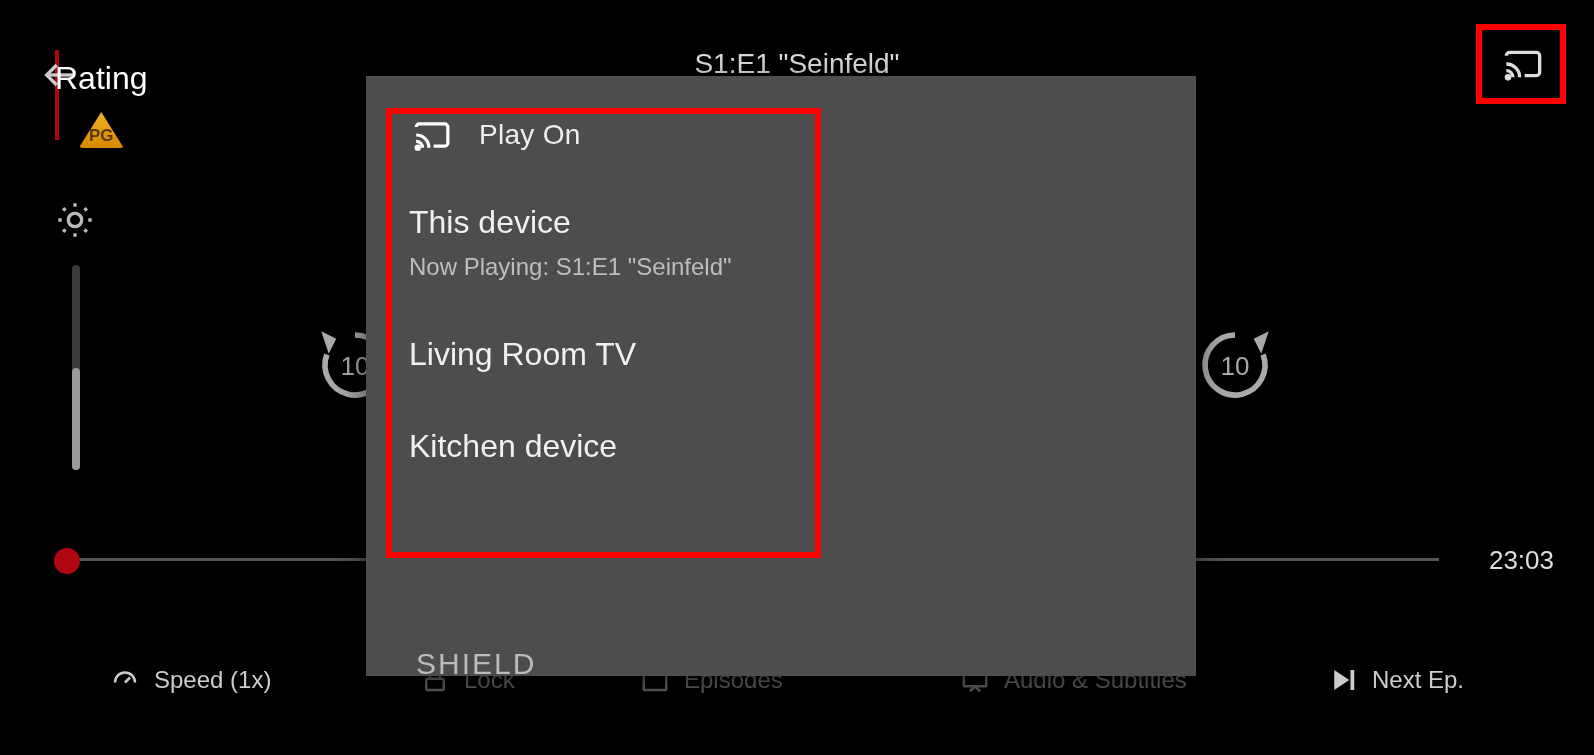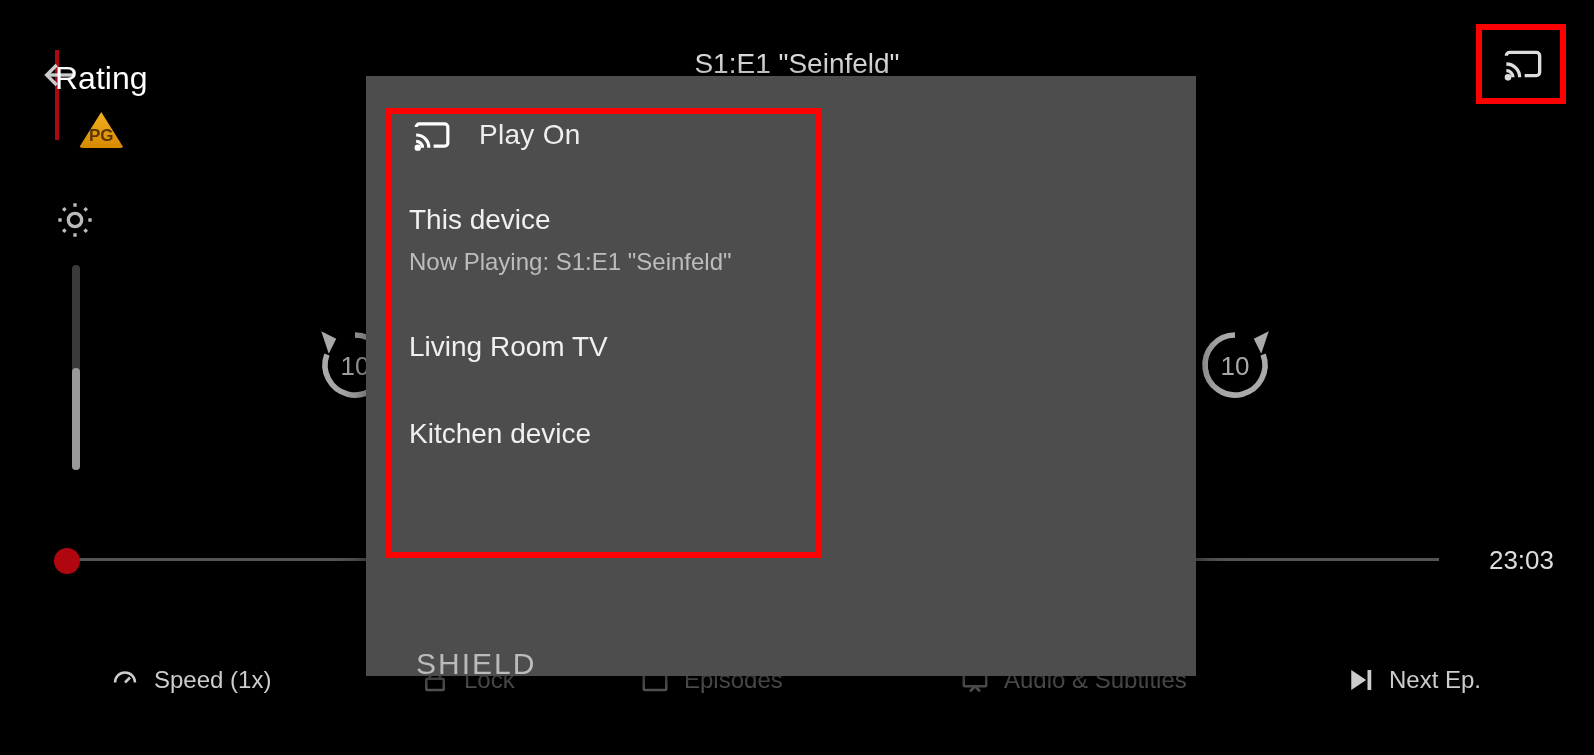--- a/index.html
+++ b/index.html
@@ -154,21 +154,21 @@
       align-items:flex-end;
       padding: 0 130px 0 110px;
       color:#ccc;
       font-size:24px;
     }
     .ctrl { display:flex; align-items:center; gap:14px; }
     .ctrl-speed { margin-right:auto; }
     .ctrl-lock { position:absolute; left:420px; }
     .ctrl-ep   { position:absolute; left:640px; }
     .ctrl-audio{ position:absolute; left:960px; }
-    .ctrl-next { position:absolute; right:113px;margin-top:24px; }
+    .ctrl-next { position:absolute; right:130px;margin-top:24px; }
     .dim { color:#666; }
 
     
     .modal {
       position:absolute;
       top: 76px;
       left: 366px;
       width: 830px;
       height: 600px;
       background: #4d4d4d;
@@ -177,21 +177,21 @@
       overflow:hidden;
     }
     .modal-header {
       display:flex;
       align-items:center;
       gap: 24px;
       margin-bottom: 50px;
     }
     .modal-header .ttl { font-size:28px; color:#eee; letter-spacing:.3px;}
     .device { margin-bottom: 55px; cursor:pointer;}
-    .device-title { font-size:28px; color:#f0f0f0; margin-bottom:12px;}
+    .device-title { font-size:32px; color:#f0f0f0; margin-bottom:12px;}
     .device-sub { font-size:24px; color:#bdbdbd; }
     .device-partial { font-size:30px; color:#bbb; letter-spacing:2px; position:absolute; bottom:-5px; left:50px;}
 
     .modal-highlight {
       position:absolute;
       top:108px;
       left:386px;
       width:435px;
       height:450px;
       border:6px solid #ff0000;

